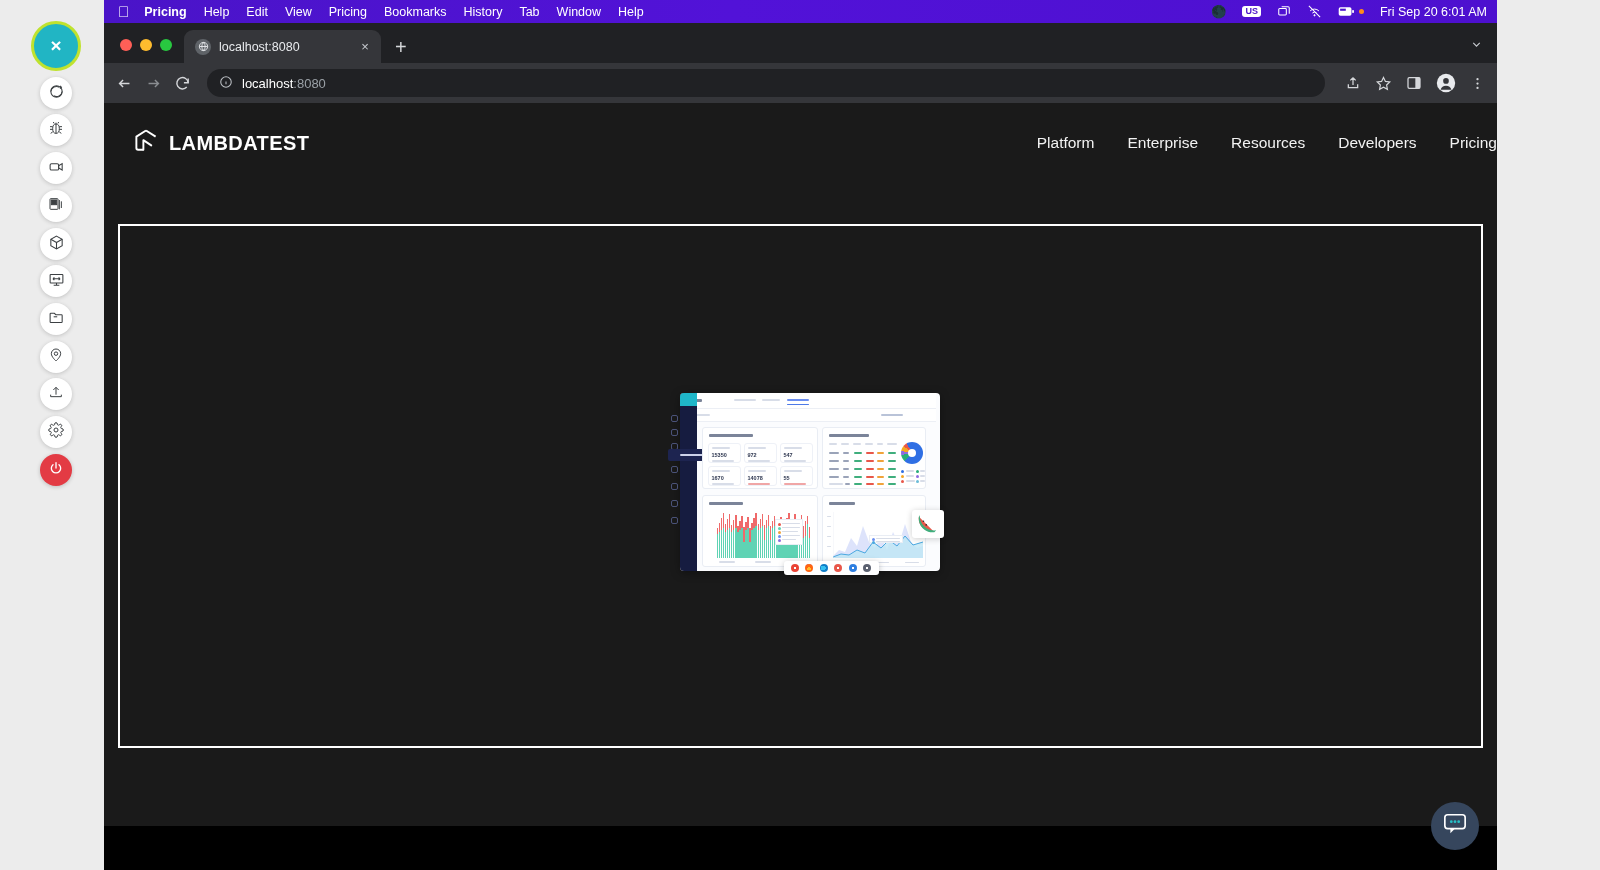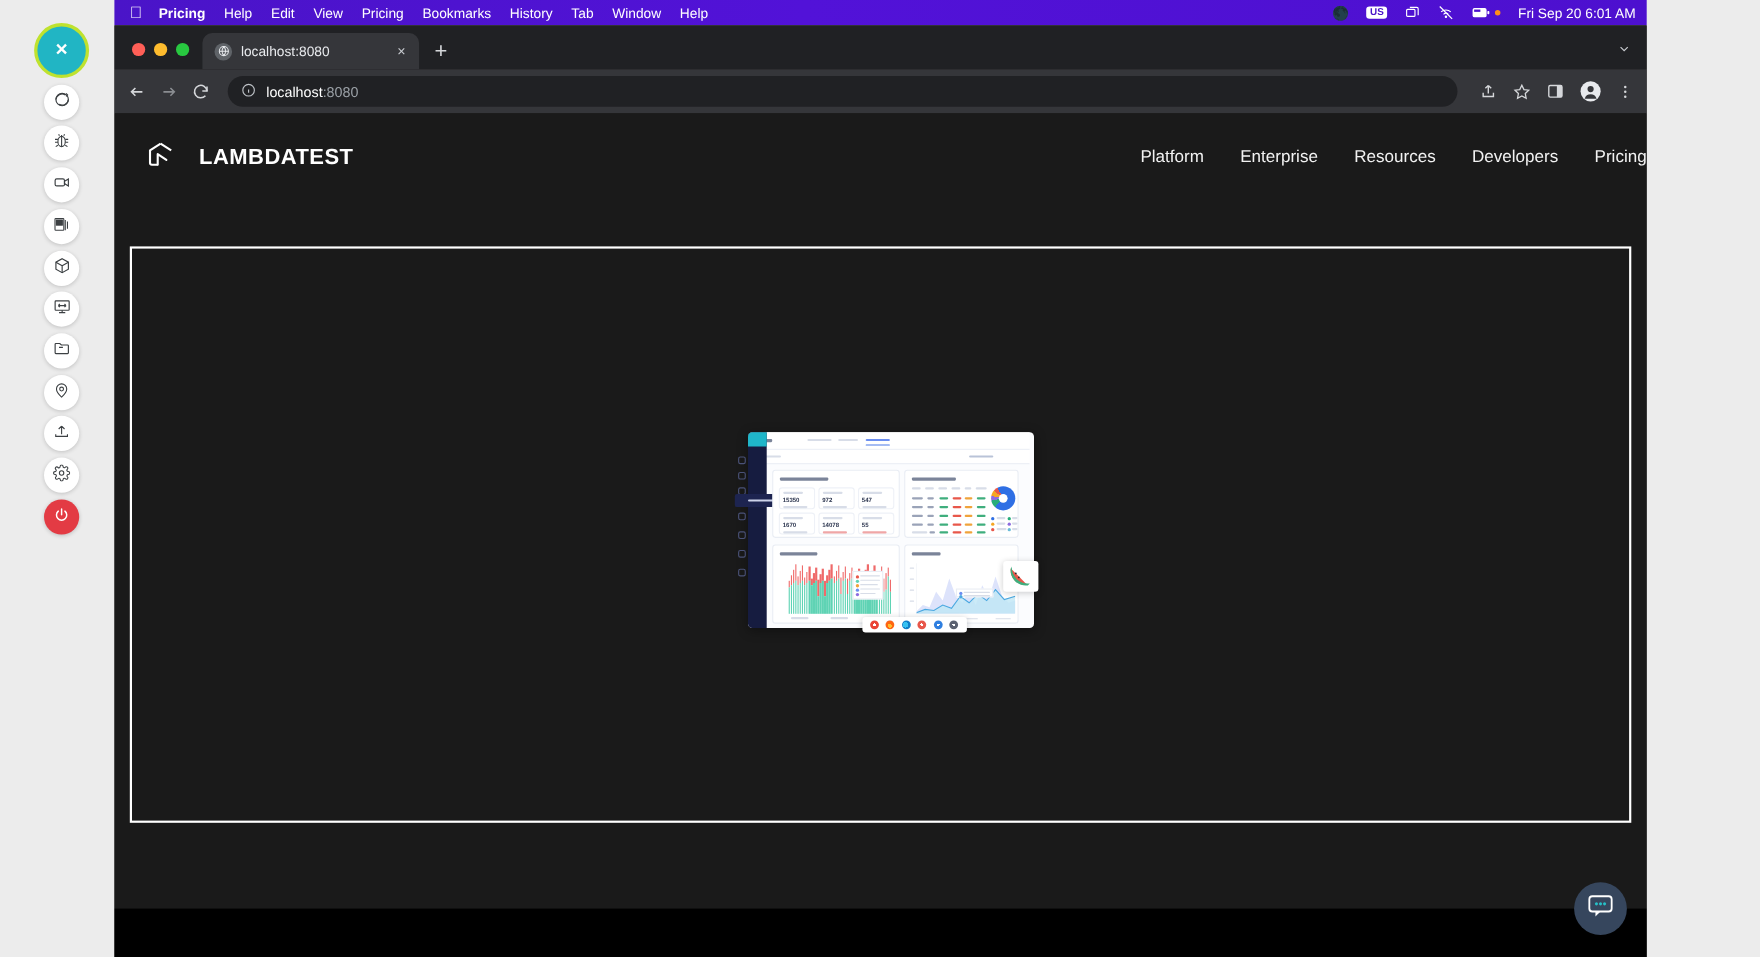--- a/index.html
+++ b/index.html
@@ -72,21 +72,21 @@
 
   
   .page {
     position: absolute; left: 0; top: 80px; width: 1393px; height: 767px;
     background: #1a1a1a; overflow: hidden;
   }
   .site-header {
     height: 80px; display: flex; align-items: center;
     padding: 0 0 0 28px;
   }
-  .logo { display: flex; align-items: center; gap: 21px; }
+  .logo { display: flex; align-items: center; gap: 9px; }
   .logo .logotext { color: #fff; font-size: 20px; font-weight: bold; letter-spacing: 0.4px; }
   .nav { margin-left: auto; display: flex; align-items: center; gap: 33px; padding-right: 0; }
   .nav a { color: #f2f2f2; font-size: 15.5px; text-decoration: none; white-space: nowrap; }
 
   .headline {
     text-align: center; color: #ffffff; font-size: 39px; font-weight: bold;
     margin-top: 37px; letter-spacing: -0.5px;
   }
   .demo-box {
     margin: 41px 14px 0 14px; height: 524px; border: 2px solid #ffffff;

